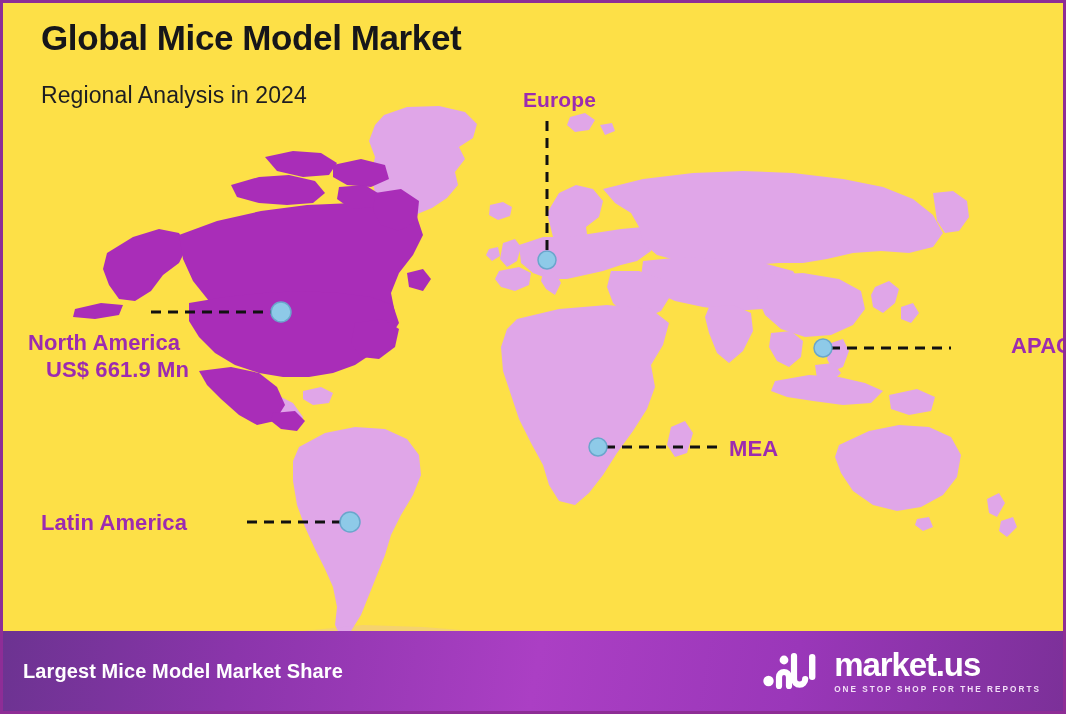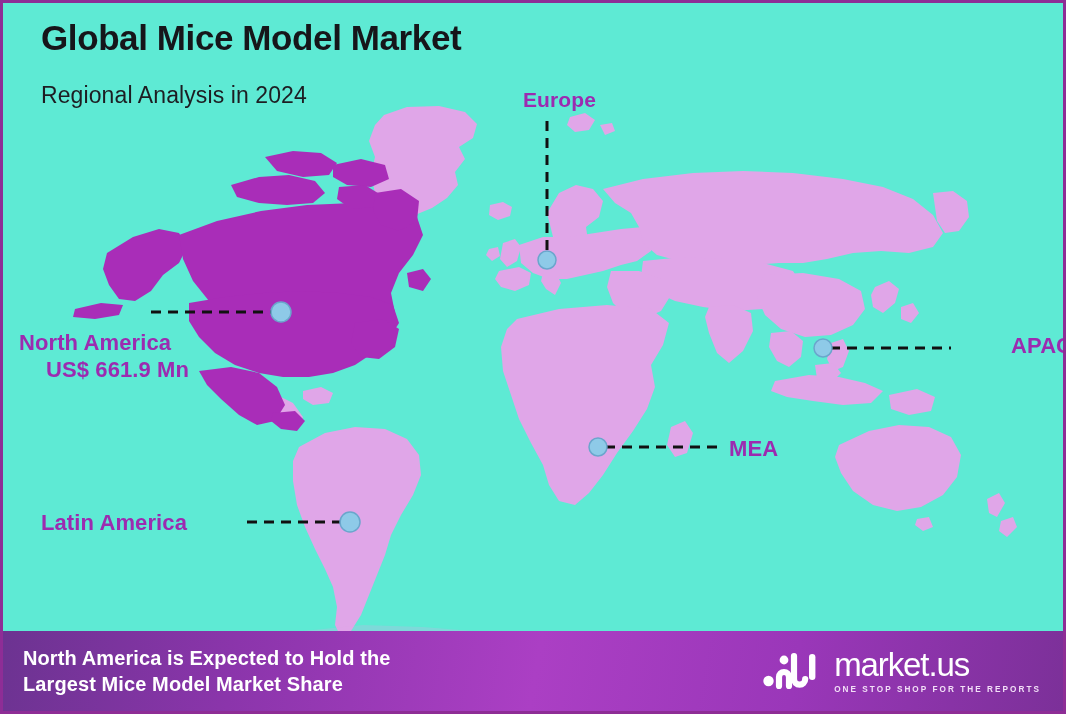--- a/index.html
+++ b/index.html
@@ -5,21 +5,21 @@
   * { box-sizing: border-box; margin: 0; padding: 0; }
   html, body {
     width: 1066px; height: 714px;
     background: #ffffff;
     font-family: "Liberation Sans", sans-serif;
     overflow: hidden;
   }
   #infographic {
     position: relative;
     width: 1066px; height: 714px;
-    background: #5eead4;
+    background: #fde047;
     border: 3px solid #8e2d96;
     overflow: hidden;
   }
 
   
   .header { position: absolute; left: 38px; top: 16px; z-index: 6; }
   .title {
     font-size: 35px; font-weight: 700; color: #16161a;
     letter-spacing: -0.4px; line-height: 1.08; white-space: nowrap;
   }
@@ -34,21 +34,21 @@
 
   
   .overlay { position: absolute; left: 0; top: 0; width: 1066px; height: 714px; z-index: 4; pointer-events: none; }
 
   .region-label {
     position: absolute; z-index: 5;
     color: #9c2bb0; font-weight: 700;
     letter-spacing: 0.1px; white-space: nowrap;
     line-height: 1.22;
   }
-  .rl-na       { left: 16px;  top: 327px; font-size: 22px; }
+  .rl-na       { left: 16px;  top: 327px; font-size: 22px; text-align: center; }
   .rl-na .val  { display: block; margin-left: 27px; }
   .rl-europe   { left: 520px; top: 84px;  font-size: 21px; }
   .rl-apac     { left: 1008px; top: 330px; font-size: 22px; }
   .rl-mea      { left: 726px; top: 433px; font-size: 22px; }
   .rl-latam    { left: 38px;  top: 507px; font-size: 22px; }
 
   
   .banner {
     position: absolute; left: 0; bottom: 0; width: 1066px; height: 80px;
     background: linear-gradient(100deg,#6c3391 0%,#8b35ab 22%,#ab3fc4 50%,#9a37b9 74%,#7b3098 100%);
@@ -60,21 +60,21 @@
     color: #ffffff; font-size: 20px; font-weight: 700;
     line-height: 1.32; letter-spacing: 0.1px;
   }
   .banner-text span { display: block; }
 
   
   .logo { display: flex; align-items: center; gap: 10px; }
   .logo-mark { width: 62px; height: 46px; flex: 0 0 auto; }
   .logo-text { display: flex; flex-direction: column; align-items: flex-start; }
   .logo-word {
-    color: #ffffff; font-size: 33px; font-weight: 400;
+    color: #ffffff; font-size: 33px; font-weight: 700;
     letter-spacing: -1.1px; line-height: 1;
   }
   .logo-tag {
     color: #f2dff7; font-size: 8.2px; font-weight: 700;
     letter-spacing: 2.05px; margin-top: 4px; white-space: nowrap;
   }
 </style>
 </head>
 <body>
 
@@ -191,21 +191,20 @@
     <span class="val">US$  661.9 Mn</span>
   </div>
 
   <div class="region-label rl-europe">Europe</div>
   <div class="region-label rl-apac">APAC</div>
   <div class="region-label rl-mea">MEA</div>
   <div class="region-label rl-latam">Latin America</div>
 
   <div class="banner">
     <div class="banner-text">
-      <span>North America is Expected to Hold the</span>
       <span>Largest Mice Model Market Share</span>
     </div>
 
     <div class="logo">
       <svg class="logo-mark" viewBox="0 0 62 46">
         <circle cx="6.5" cy="33" r="5.2" fill="#ffffff"></circle>
         <path d="M17 38 L17 29 a5 5 0 0 1 10 0 L27 38" fill="none" stroke="#ffffff" stroke-width="6.2" stroke-linecap="round"></path>
         <circle cx="22" cy="12" r="4.4" fill="#ffffff"></circle>
         <path d="M32 8 L32 31 a5.6 5.6 0 0 0 11.2 0" fill="none" stroke="#ffffff" stroke-width="6.2" stroke-linecap="round"></path>
         <rect x="47" y="6" width="6.4" height="26" rx="3.2" fill="#ffffff"></rect>

